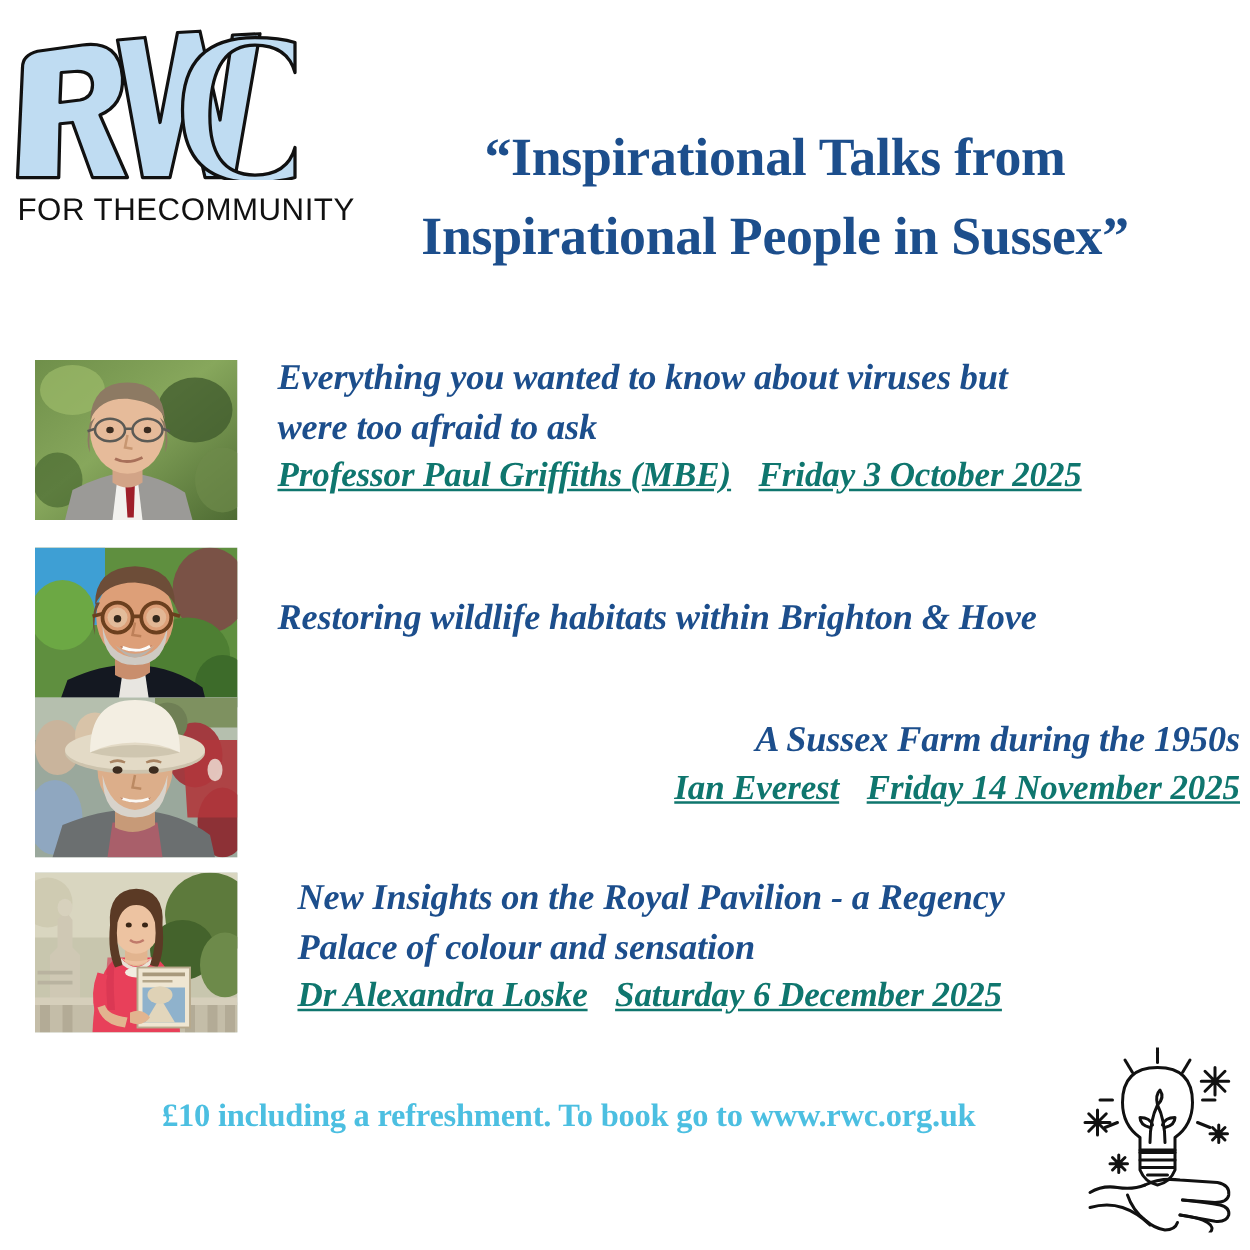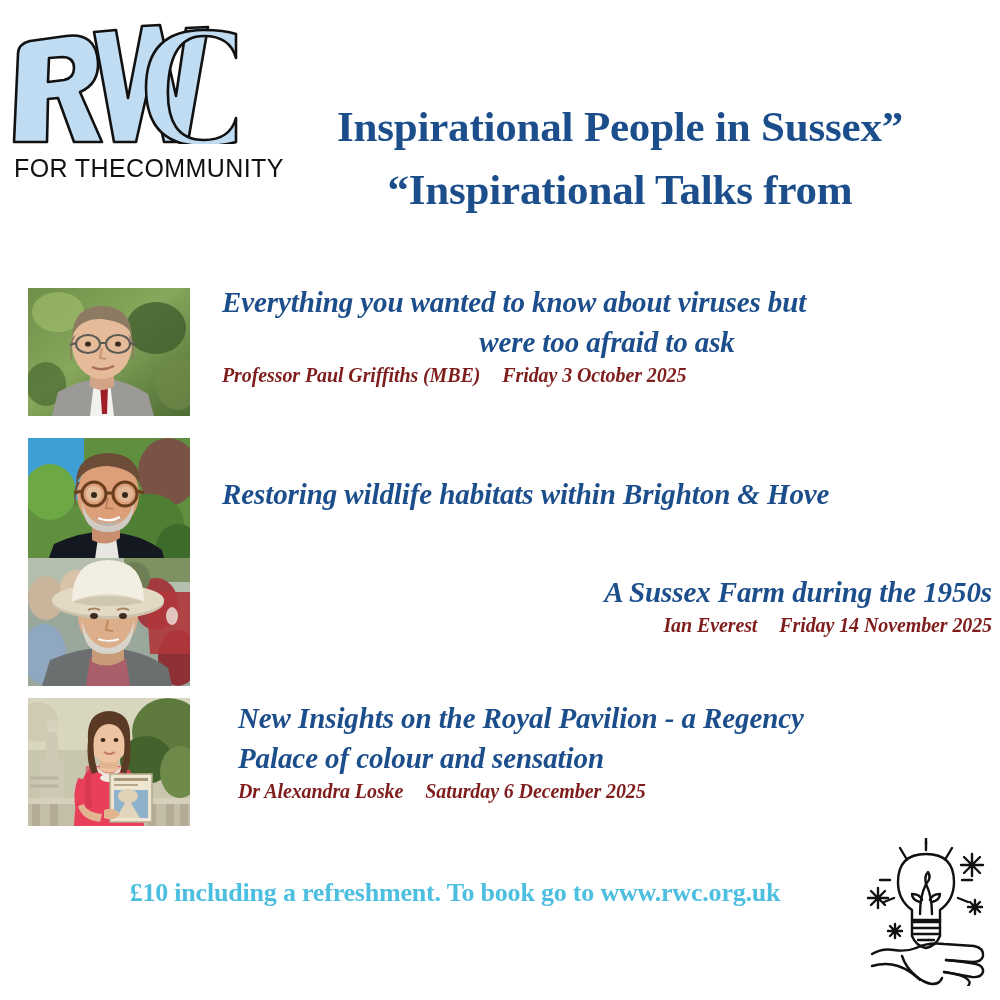--- a/index.html
+++ b/index.html
@@ -92,28 +92,29 @@
   .talk-title {
     color: #1c4e8c;
     font-family: "Liberation Serif", serif;
     font-weight: bold;
     font-size: 29px;
     line-height: 1.38;
     letter-spacing: -0.1px;
     font-style: italic;
   }
   .talk-meta {
-    color: #7f1d1d;
+    color: #0f766e;
     font-family: "Liberation Serif", serif;
     font-style: italic;
     font-weight: bold;
-    font-size: 20px;
+    font-size: 28px;
     line-height: 1.38;
     letter-spacing: -0.1px;
     white-space: nowrap;
+    text-decoration: underline;
   }
   .talk-meta .meta-gap { display: inline-block; width: 22px; }
 
   
   #talk-0 { top: 0px; }
   #talk-0 .talk-photo { top: 6px; }
   #talk-0 .talk-body  { top: 0px; }
 
   #talk-1 { top: 156px; }
   #talk-1 .talk-photo { top: 0px; }
@@ -166,22 +167,22 @@
 
           <path d="M228 44 Q222 22 196 22 Q162 22 160 74 Q158 126 196 126 Q222 126 228 104
                    L228 128 Q214 132 196 132 Q138 132 138 74 Q138 16 196 16 Q216 16 228 20 Z"></path>
         </g>
       </svg>
     </div>
     <div class="logo-sub">FOR THECOMMUNITY</div>
   </div>
 
   <div class="headline">
+    <span class="hl-line">“Inspirational Talks from</span>
     <span class="hl-line">Inspirational People in Sussex”</span>
-    <span class="hl-line">“Inspirational Talks from</span>
   </div>
 
   <div class="talks">
 
     <div class="talk" id="talk-0">
       <div class="talk-photo">
         <svg viewBox="0 0 162 128" preserveAspectRatio="xMidYMid slice" xmlns="http://www.w3.org/2000/svg" aria-hidden="true">
           <defs>
             <linearGradient id="p1bg" x1="0" y1="0" x2="1" y2="1">
               <stop offset="0%" stop-color="#6f8f4a"></stop>
@@ -216,21 +217,21 @@
           </g>
           <ellipse cx="60" cy="56" rx="3" ry="2.6" fill="#3a2c20"></ellipse>
           <ellipse cx="90" cy="56" rx="3" ry="2.6" fill="#3a2c20"></ellipse>
           <path d="M74 60 L72 70 L78 71" fill="none" stroke="#c79671" stroke-width="2"></path>
           <path d="M64 79 Q74 84 86 78" fill="none" stroke="#a8705a" stroke-width="2.4"></path>
         </svg>
       </div>
       <div class="talk-body">
         <div class="talk-title">
           <span style="display: block;">Everything you wanted to know about viruses but</span>
-          <span style="display: block; text-align: center;">were too afraid to ask</span>
+          <span style="display: block;">were too afraid to ask</span>
         </div>
         <div class="talk-meta">
           <span>Professor Paul Griffiths (MBE)</span><span class="meta-gap"></span><span>Friday 3 October 2025</span>
         </div>
       </div>
     </div>
 
     <div class="talk" id="talk-1">
       <div class="talk-photo">
         <svg viewBox="0 0 162 128" preserveAspectRatio="xMidYMid slice" xmlns="http://www.w3.org/2000/svg" aria-hidden="true">

